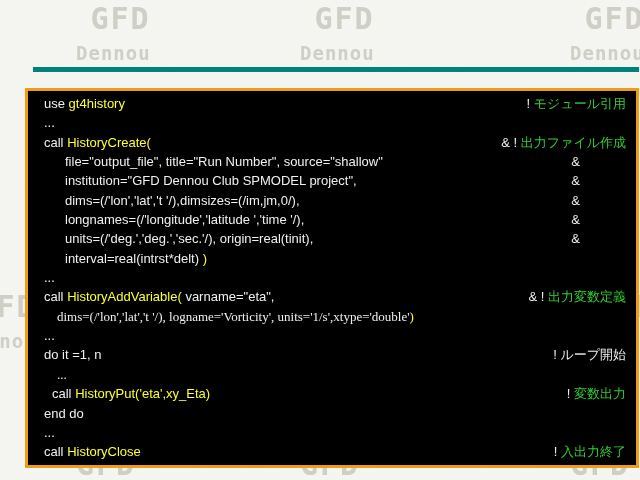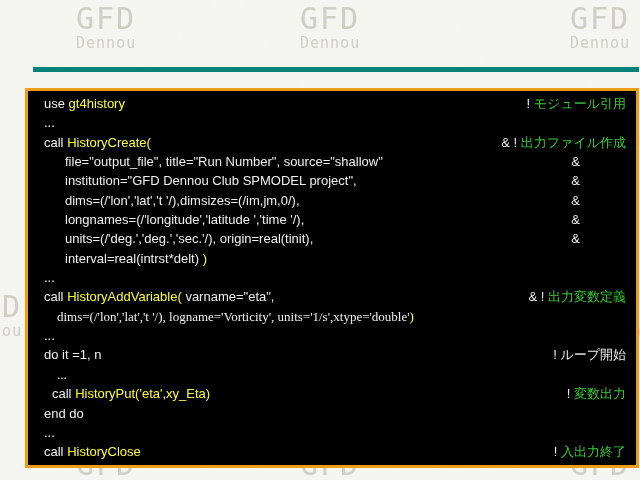--- a/index.html
+++ b/index.html
@@ -5,25 +5,25 @@
   html,body{margin:0;padding:0;background:#888;}
   .slide{
     position:relative; width:640px; height:480px; overflow:hidden;
     background:#f4f4f1;
     font-family:"Liberation Sans", sans-serif;
   }
   .noise{position:absolute; left:0; top:0; width:640px; height:480px; opacity:.6; pointer-events:none;}
   
   .wm{
     position:absolute; text-align:right; line-height:1;
-    color:#cfcfc6; font-weight:normal;
+    color:#cfcfc6; font-weight:bold;
     font-family:"DejaVu Sans Mono", monospace;
   }
   .wm .l1{display:block; font-size:30px; letter-spacing:2px;}
-  .wm .l2{display:block; font-size:15px; letter-spacing:1px; margin-top:2px;}
+  .wm .l2{display:block; font-size:19px; letter-spacing:1px; margin-top:10px;}
   
   .title{
     position:absolute; left:34px; top:22px;
     font-size:32px; font-weight:bold; color:#0d0d0d;
     letter-spacing:-3px; white-space:nowrap;
   }
   .rule{position:absolute; left:33px; top:67px; width:606px; height:5px;}
   
   .codeblock{
     position:absolute; left:25px; top:88px; width:582px; height:371px;

